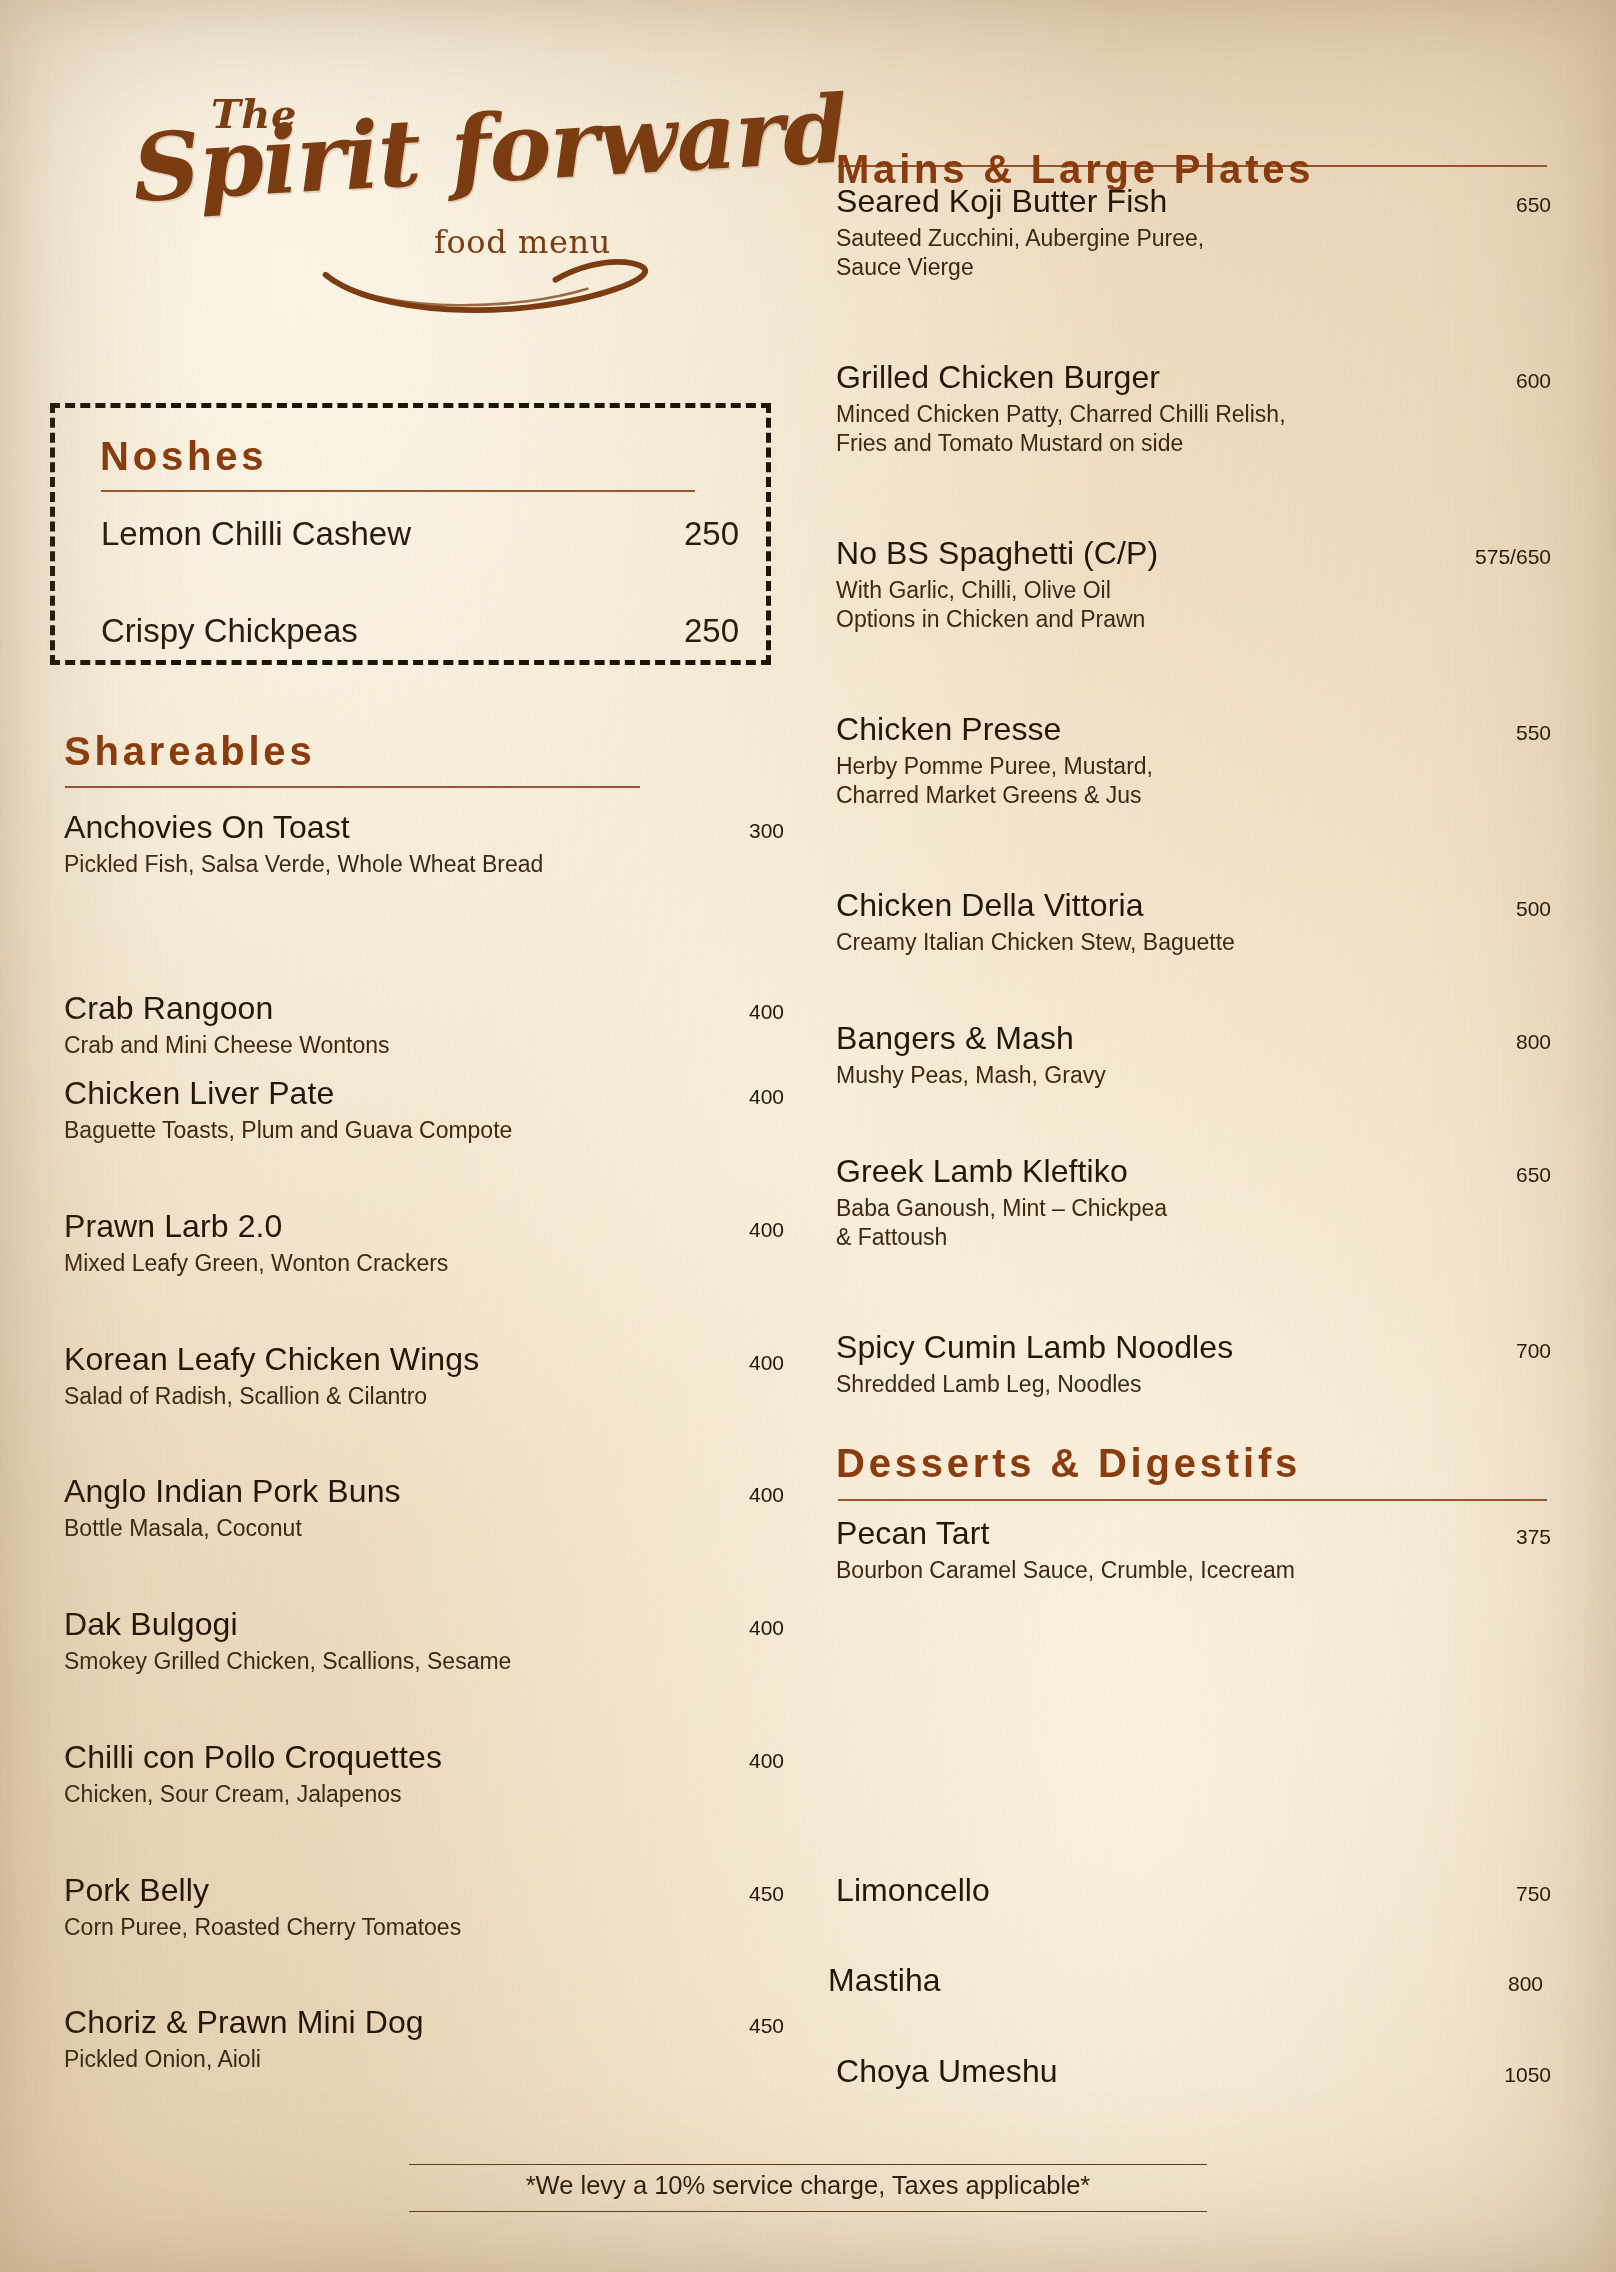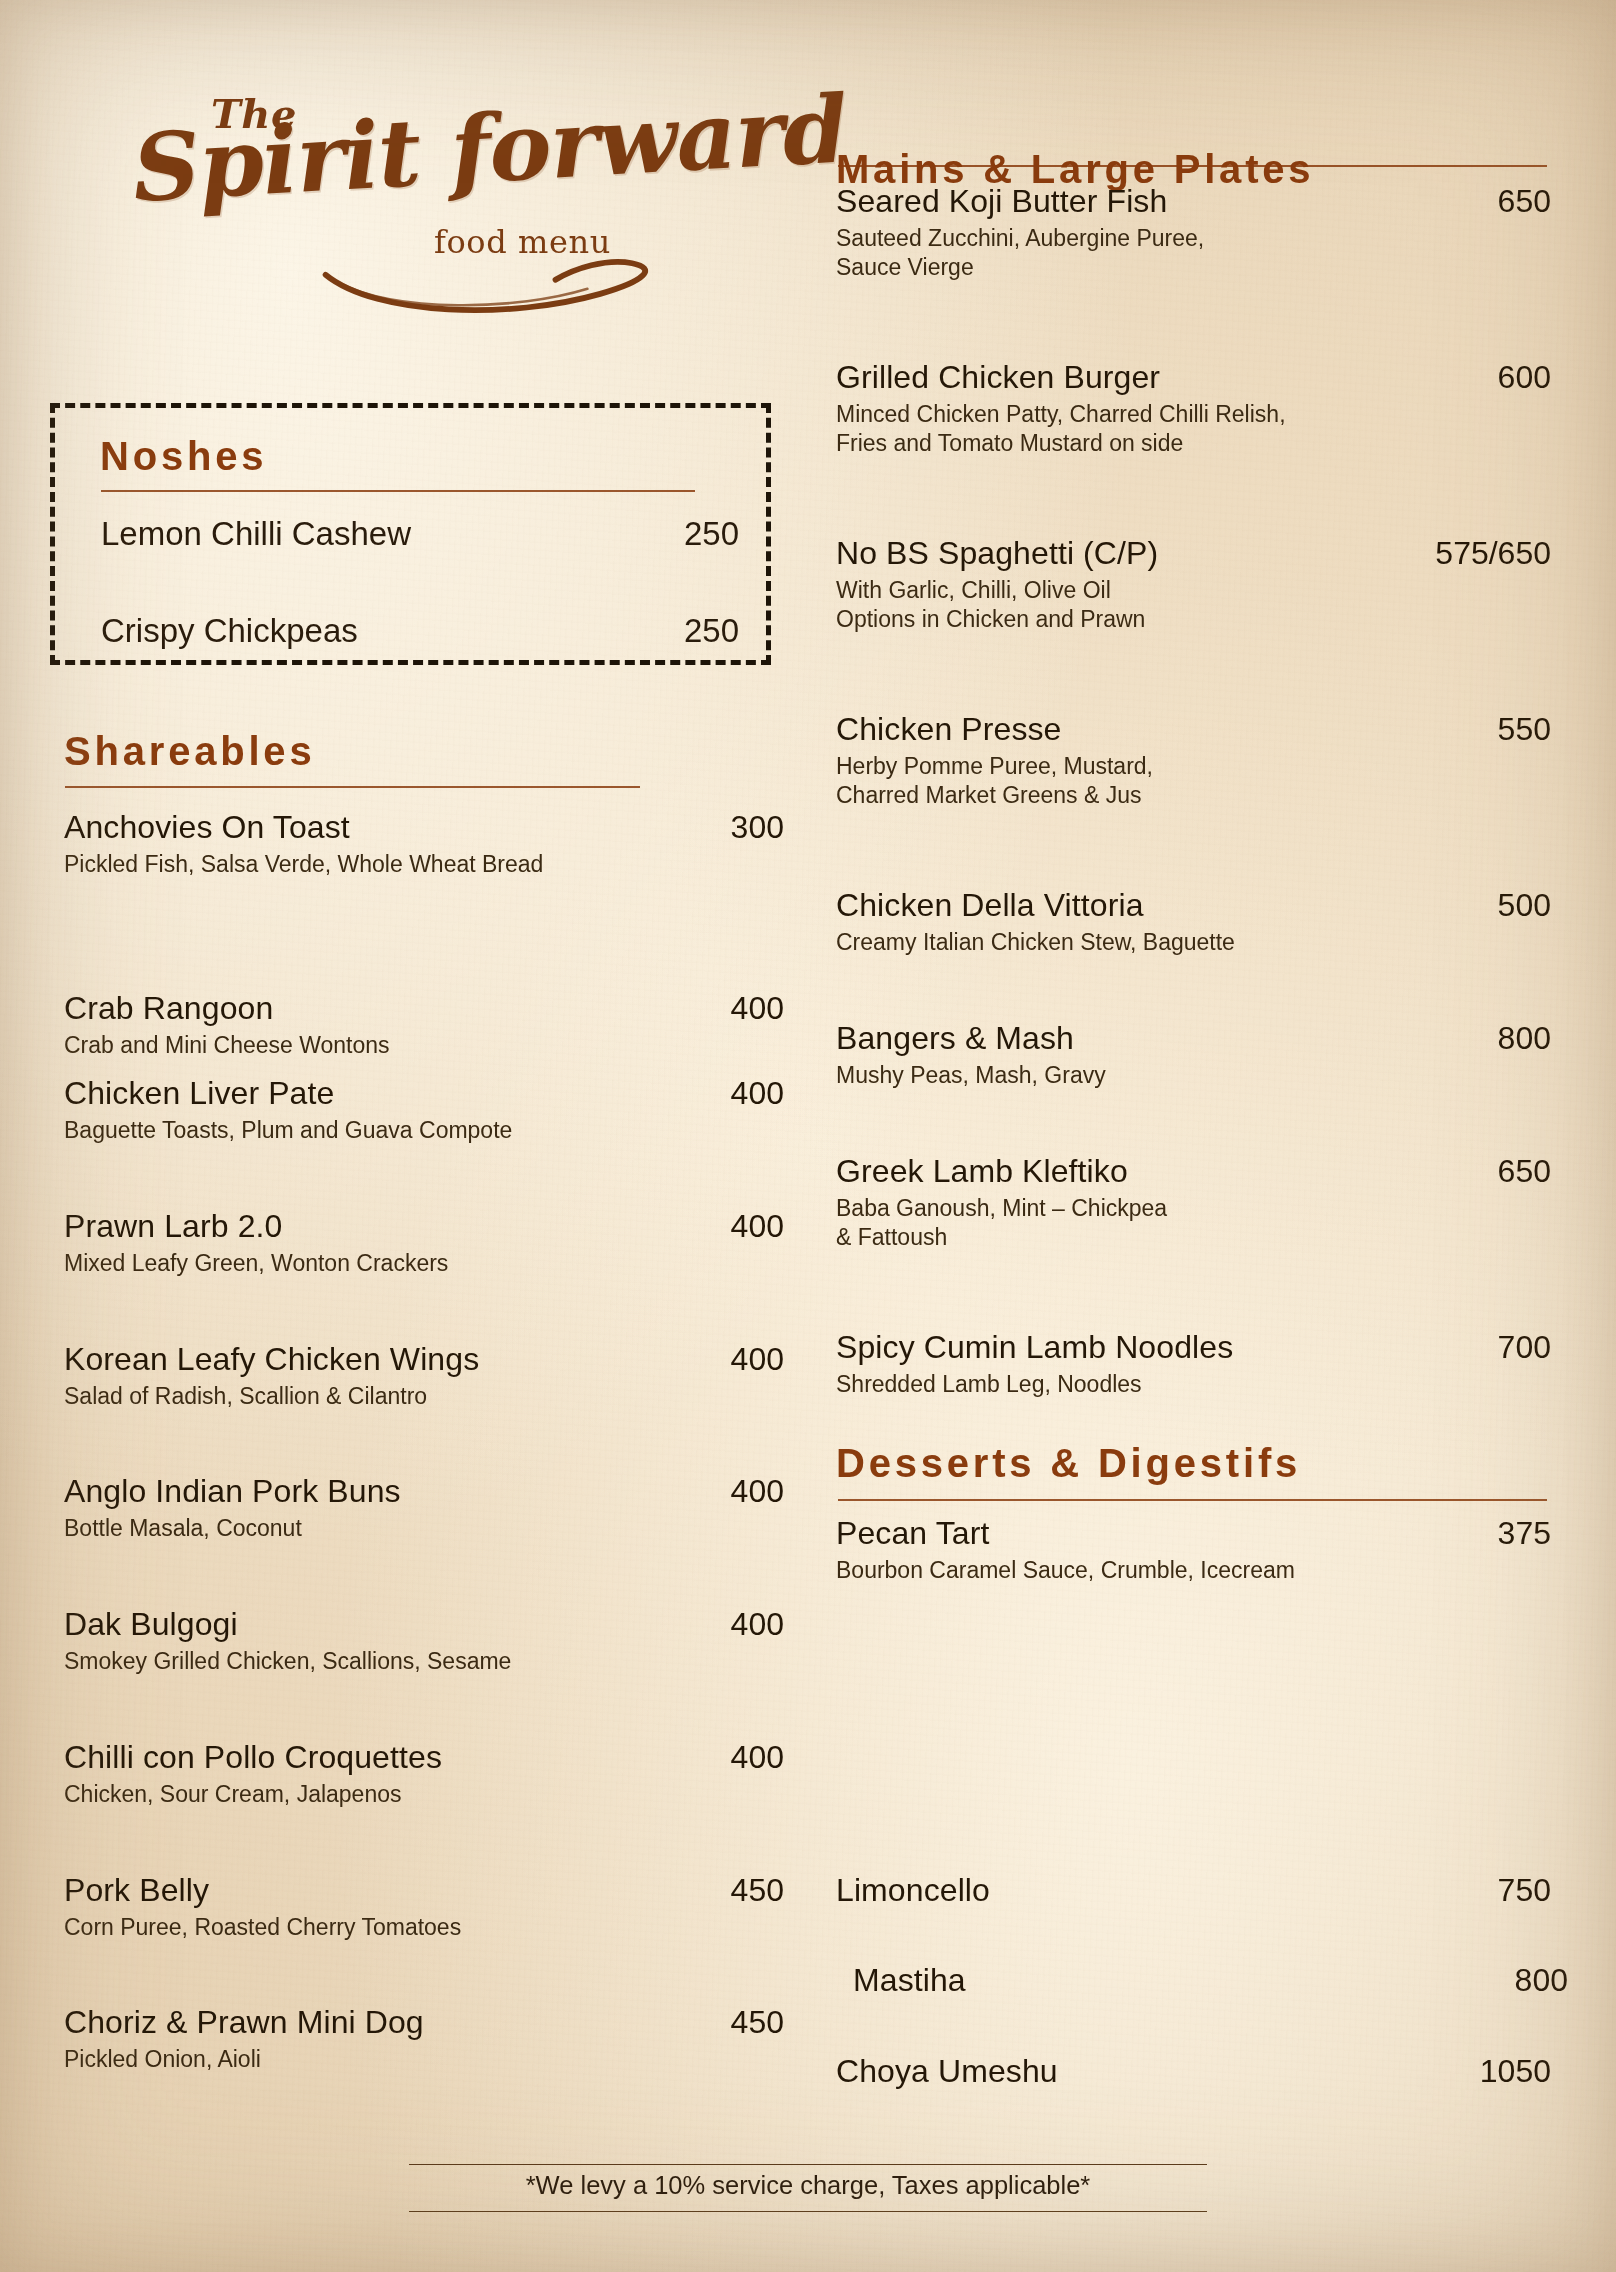--- a/index.html
+++ b/index.html
@@ -161,21 +161,21 @@
     justify-content: space-between;
     align-items: baseline;
   }
   .item .name {
     font-size: 32px;
     color: #241707;
     letter-spacing: 0.1px;
     white-space: nowrap;
   }
   .item .price {
-    font-size: 32px;
+    font-size: 21px;
     color: #241707;
     white-space: nowrap;
   }
   .item .desc {
     margin-top: 3.8px;
     font-size: 23px;
     line-height: 29px;
     color: #3b2a13;
   }
 
@@ -394,21 +394,21 @@
 
 
 
   <div class="item" style="left:836px; top:1872px; width:715px;">
     <div class="top">
       <span class="name">Limoncello</span>
       <span class="price">750</span>
     </div>
   </div>
 
-  <div class="item" style="left:853px; top:1962px; width:715px;">
+  <div class="item" style="left:828px; top:1962px; width:715px;">
     <div class="top">
       <span class="name">Mastiha</span>
       <span class="price">800</span>
     </div>
   </div>
 
   <div class="item" style="left:836px; top:2053px; width:715px;">
     <div class="top">
       <span class="name">Choya Umeshu</span>
       <span class="price">1050</span>

